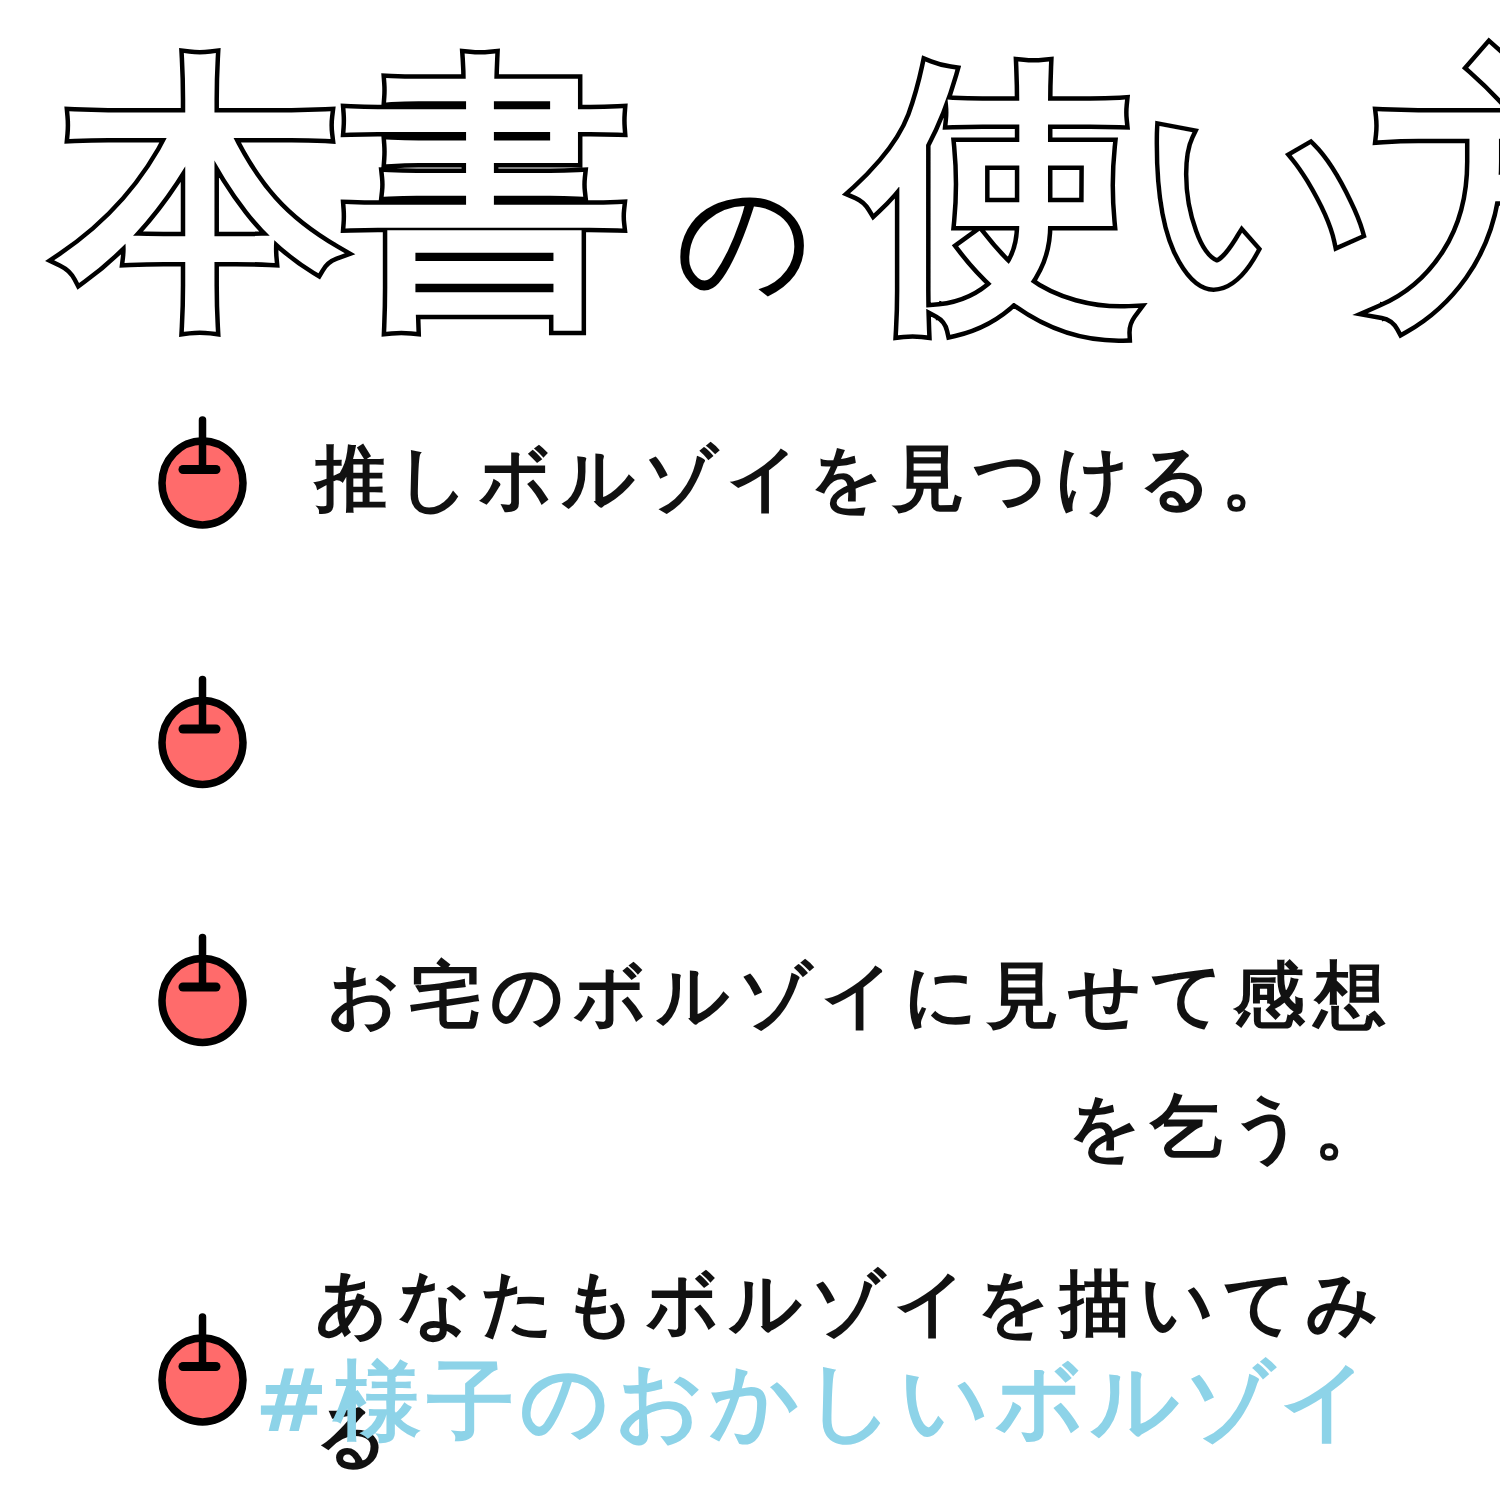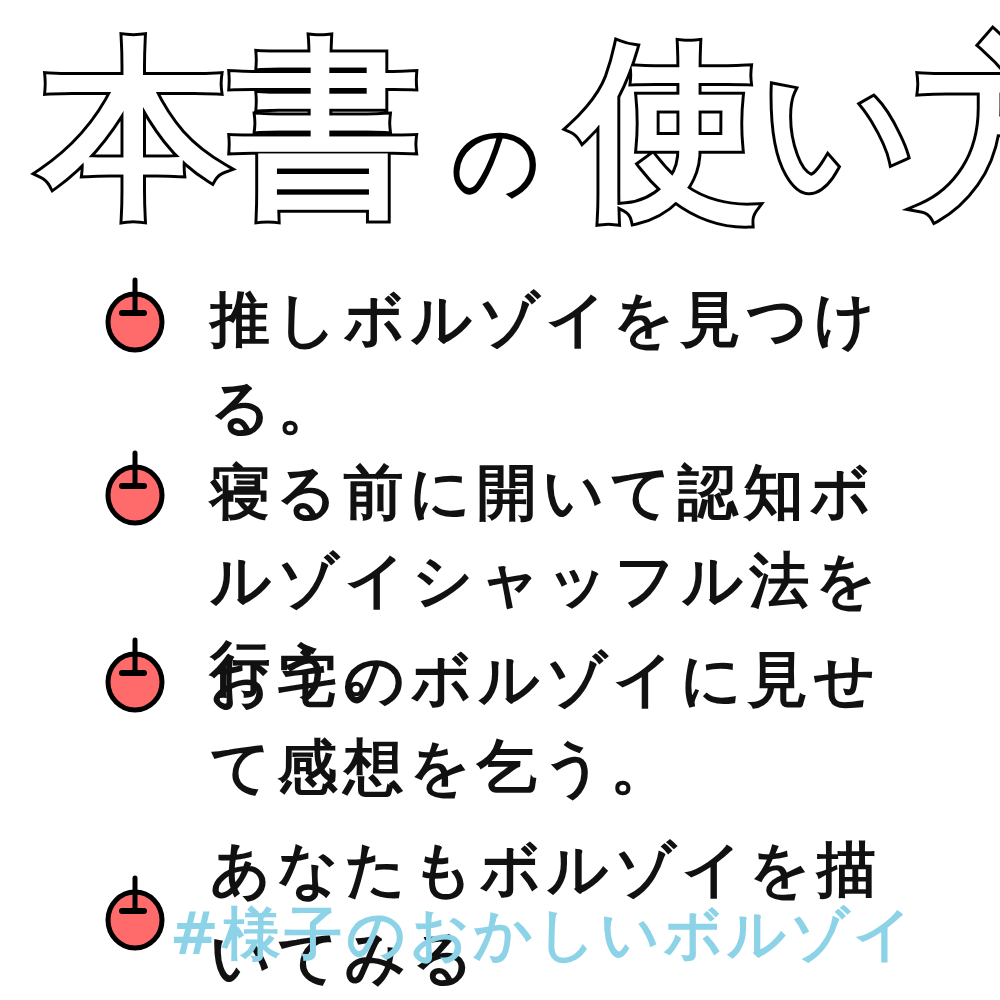--- a/index.html
+++ b/index.html
@@ -43,21 +43,21 @@
       align-items: flex-start;
     }
     .bullet {
       width: 70px;
       height: 80px;
       flex: 0 0 auto;
       margin-right: 40px;
     }
     .item-text {
       font-family: "DejaVu Sans", sans-serif;
-      font-size: 60px;
+      font-size: 48px;
       line-height: 88px;
       letter-spacing: 6px;
       font-weight: bold;
       color: #111;
       width: 720px;
     }
     .hashtag {
       position: absolute;
       left: 170px;
       top: 905px;
@@ -88,24 +88,23 @@
   </svg>
   <div class="item-text">推しボルゾイを見つける。</div>
 </div>
 
 <div class="item" style="top:448px;">
   <svg class="bullet" viewBox="0 0 70 80">
     <ellipse cx="35" cy="47" rx="27" ry="28" fill="#ff6b6b" stroke="#000" stroke-width="5"></ellipse>
     <line x1="35" y1="5" x2="35" y2="38" stroke="#000" stroke-width="5" stroke-linecap="round"></line>
     <line x1="22" y1="38" x2="44" y2="38" stroke="#000" stroke-width="6" stroke-linecap="round"></line>
   </svg>
-  <div class="item-text">寝る前に開いて認知ボルゾイシャッフル法を行う。</div>
 </div>
 
-<div class="item" style="top:635px;">
+<div class="item" style="top:620px;text-align:right;">
   <svg class="bullet" viewBox="0 0 70 80">
     <ellipse cx="35" cy="47" rx="27" ry="28" fill="#ff6b6b" stroke="#000" stroke-width="5"></ellipse>
     <line x1="35" y1="5" x2="35" y2="38" stroke="#000" stroke-width="5" stroke-linecap="round"></line>
     <line x1="22" y1="38" x2="44" y2="38" stroke="#000" stroke-width="6" stroke-linecap="round"></line>
   </svg>
   <div class="item-text">お宅のボルゾイに見せて感想を乞う。</div>
 </div>
 
 <div class="item" style="top:825px;align-items:center;">
   <svg class="bullet" viewBox="0 0 70 80">

